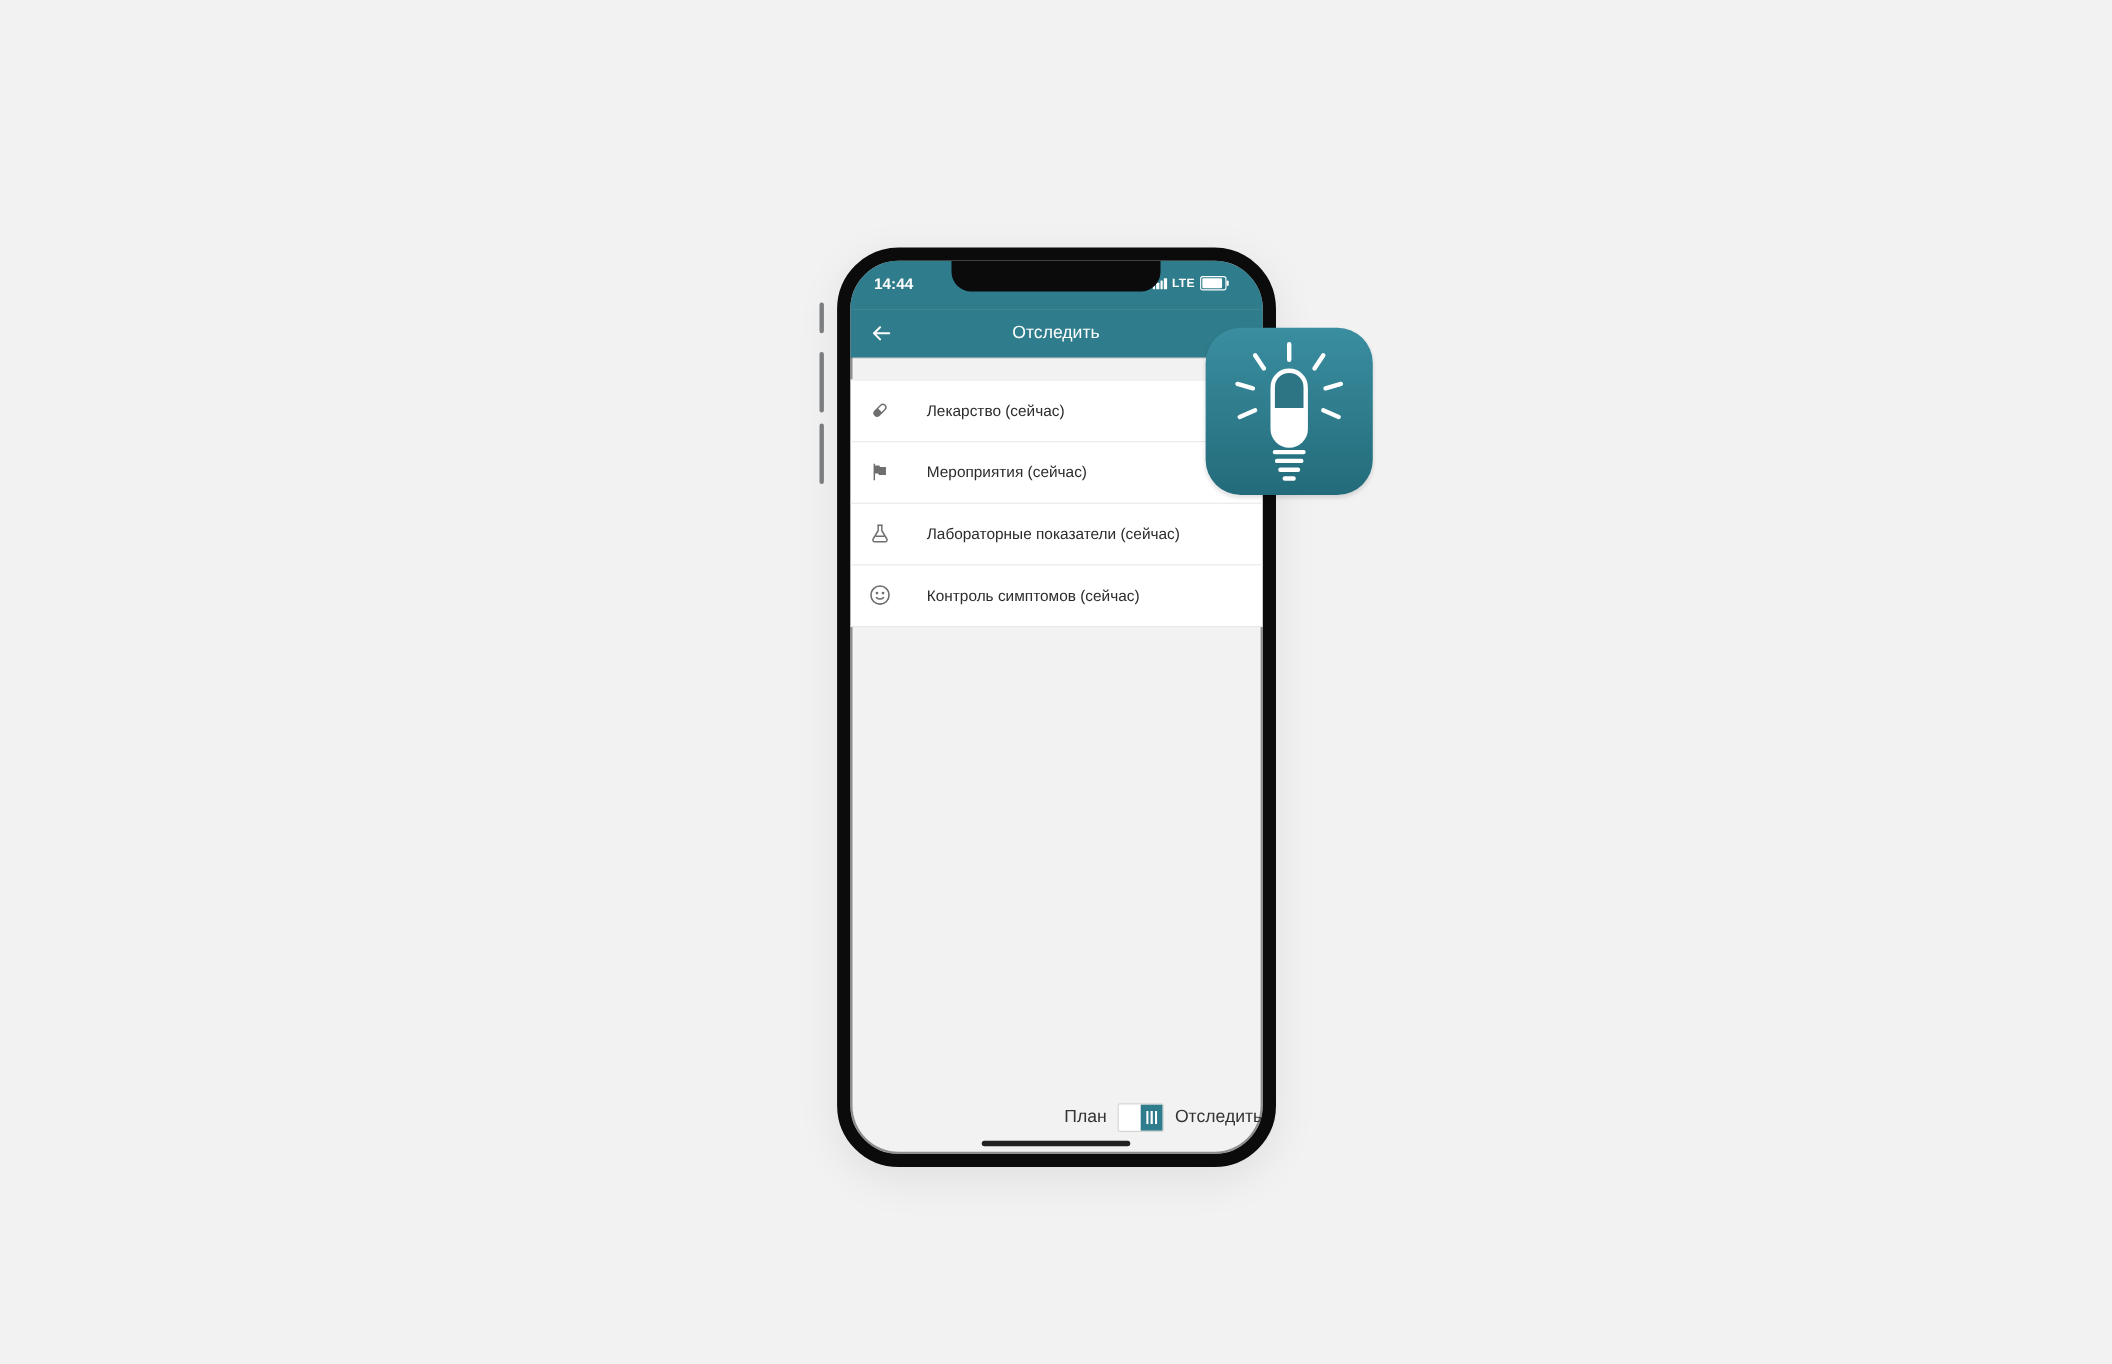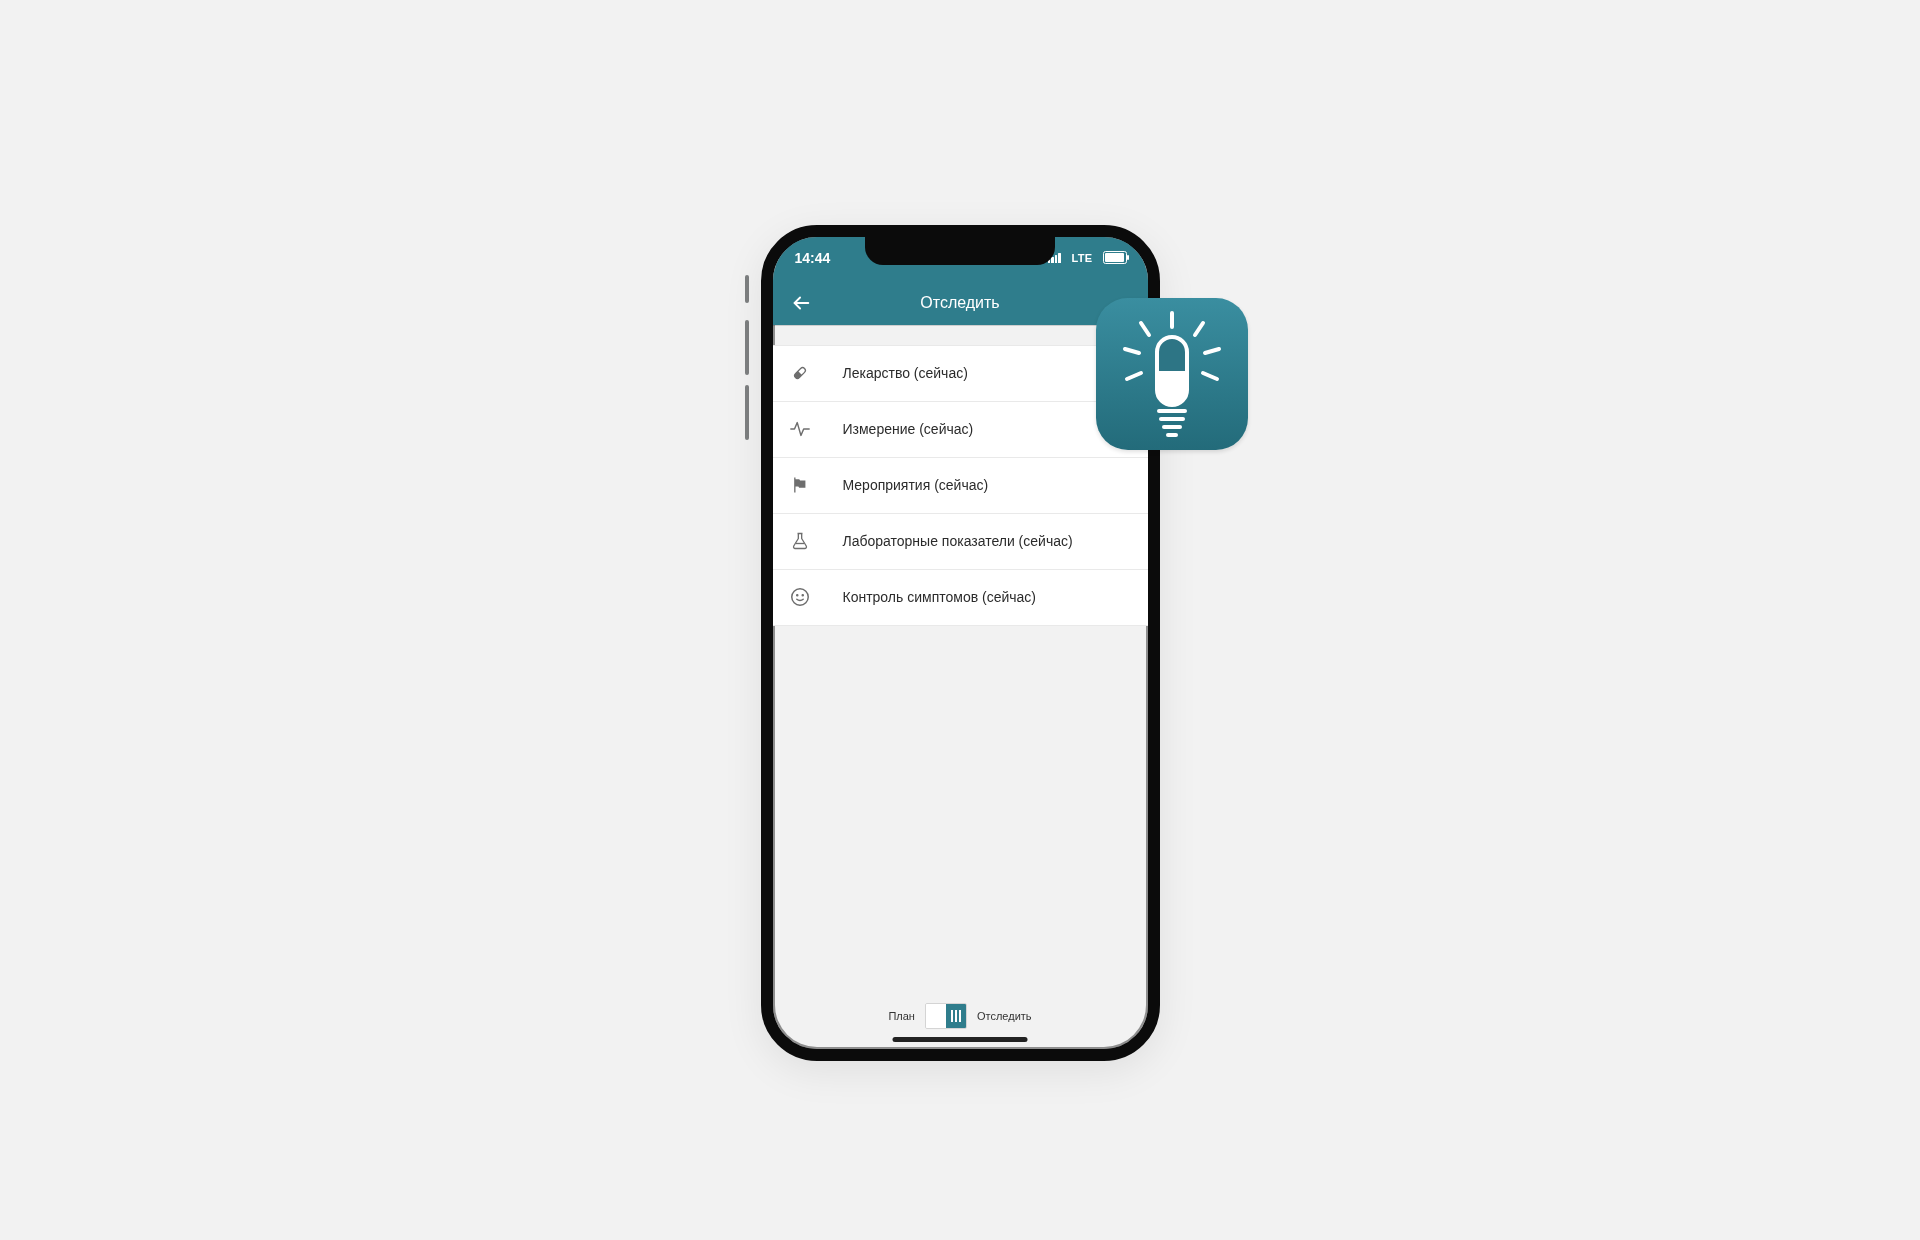--- a/index.html
+++ b/index.html
@@ -41,21 +41,21 @@
   .side-btn.v2{left:-16px;top:205px;width:4px;height:55px;}
   .side-btn.sil{left:-16px;top:95px;width:4px;height:28px;}
   
   .statusbar{
     position:absolute;top:0;left:0;right:0;height:44px;
     background:var(--teal);color:#fff;display:flex;align-items:center;justify-content:space-between;
     padding:0 20px 2px 22px;font-size:14px;font-weight:600;z-index:40;
     box-sizing:border-box;
   }
   .statusbar .left{width:80px;}
-  .statusbar .right{display:flex;align-items:center;gap:5px;justify-content:space-between;width:80px;font-size:11px;letter-spacing:.3px;}
+  .statusbar .right{display:flex;align-items:center;gap:5px;justify-content:flex-start;width:80px;font-size:11px;letter-spacing:.3px;}
   .sig{display:inline-flex;align-items:flex-end;gap:1px;}
   .sig i{width:2.5px;background:#fff;display:inline-block;border-radius:.5px;}
   .sig i:nth-child(1){height:4px;} .sig i:nth-child(2){height:6px;} .sig i:nth-child(3){height:8px;} .sig i:nth-child(4){height:10px;}
   .batt{display:inline-block;width:22px;height:11px;border:1px solid #fff;border-radius:2.5px;position:relative;}
   .batt::after{content:"";position:absolute;right:-3px;top:3px;width:2px;height:5px;background:#fff;border-radius:1px;}
   .batt i{position:absolute;left:1px;top:1px;bottom:1px;width:82%;background:#fff;border-radius:1px;}
   
   .navbar{
     position:absolute;top:44px;left:0;right:0;height:44px;background:var(--teal);
     display:flex;align-items:center;justify-content:center;color:#fff;font-size:16px;z-index:30;
@@ -64,21 +64,21 @@
   .back-btn{position:absolute;left:8px;top:0;bottom:0;width:40px;display:flex;align-items:center;justify-content:center;}
   
   .content{position:absolute;top:88px;left:0;right:0;bottom:0;overflow:hidden;}
   .list{margin-top:20px;background:var(--list-bg);border-top:1px solid var(--row-border);border-bottom:1px solid var(--row-border);}
   .row{display:flex;align-items:center;gap:32px;padding:0 16px;height:55px;border-bottom:1px solid var(--row-border);}
   .row:last-child{border-bottom:none;}
   .row .ic{width:22px;display:flex;align-items:center;justify-content:center;color:var(--icon);}
   .row .lbl{font-size:14px;color:var(--text);}
   
   .bottom{
-    position:absolute;left:0;right:0;bottom:20px;display:flex;align-items:center;justify-content:center;gap:10px;font-size:11px;color:#333;
+    position:absolute;left:0;right:0;bottom:20px;display:flex;align-items:center;justify-content:flex-end;gap:10px;font-size:16px;color:#333;
   }
   .seg{display:inline-flex;align-items:center;border:1px solid rgba(0,0,0,.12);border-radius:2px;overflow:hidden;height:24px;}
   .seg span{width:20px;height:100%;display:inline-flex;align-items:center;justify-content:center;}
   .seg .on{background:var(--teal);color:#fff;}
   .seg .off{background:#fff;color:#b8b8b8;}
   .homebar{position:absolute;bottom:7px;left:50%;transform:translateX(-50%);width:135px;height:5px;border-radius:4px;background:#222;}
   
   .appicon{
     position:absolute;right:-88px;top:118px;width:152px;height:152px;border-radius:32px;
     background:linear-gradient(180deg,var(--teal-gradient-a),var(--teal-gradient-b));
@@ -134,28 +134,20 @@
               <svg width="22" height="22" viewBox="0 0 24 24">
                   <g transform="rotate(-45 12 12)">
                     <rect x="5" y="9" width="14" height="6" rx="3" fill="none" stroke="#6e6e6e" stroke-width="1.4"></rect>
                     <path d="M5 12a3 3 0 0 1 3-3h4v6H8a3 3 0 0 1-3-3z" fill="#6e6e6e"></path>
                   </g>
                 </svg>
             </span>
             <span class="lbl">Лекарство (сейчас)</span>
           </div>
 
-          <div class="row">
-            <span class="ic">
-              <svg width="22" height="22" viewBox="0 0 24 24" fill="none" stroke="#6e6e6e" stroke-width="1.6" stroke-linecap="round" stroke-linejoin="round">
-                  <polyline points="2 12 6 12 9 5 13 19 16 12 22 12"></polyline>
-                </svg>
-            </span>
-            <span class="lbl">Измерение (сейчас)</span>
-          </div>
 
           <div class="row">
             <span class="ic">
               <svg width="20" height="20" viewBox="0 0 24 24" fill="#6e6e6e">
                   <path d="M5 3v18h1.6V13.8l3.4 0 1 1.6h7.5V6.6h-6.4l-1-1.6H6.6V3z"></path>
                 </svg>
             </span>
             <span class="lbl">Мероприятия (сейчас)</span>
           </div>
 

